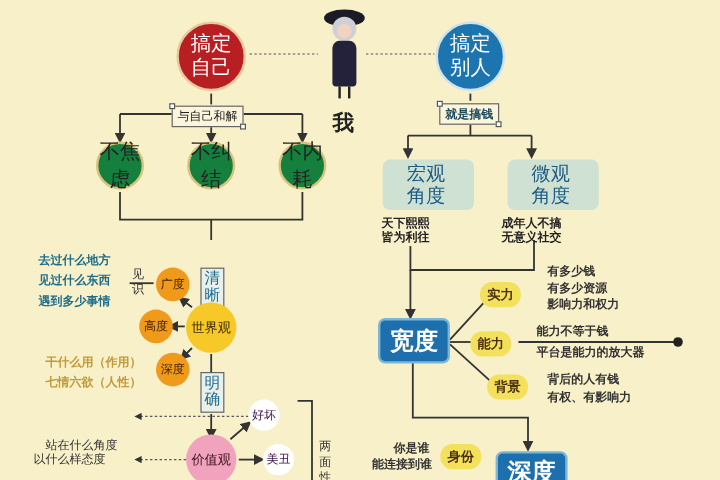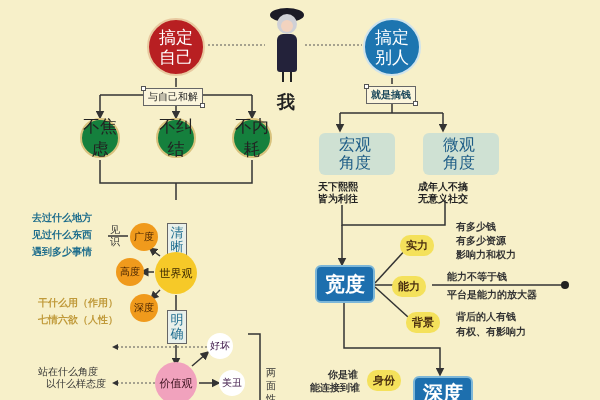--- a/index.html
+++ b/index.html
@@ -133,21 +133,21 @@
 <div class="circle pinkc" style="left:155px;top:362px;">
     <span>价值观</span>
   </div>
 <div class="circle purplec" style="left:207px;top:333px;">
     <span>好坏</span>
   </div>
 <div class="circle purplec" style="left:219px;top:370px;">
     <span>美丑</span>
   </div>
 <div class="txt dark-txt" style="left:38px;top:341px;margin-top:24px;">站在什么角度</div>
-<div class="txt dark-txt" style="left:46px;top:377px;">以什么样态度</div>
+<div class="txt dark-txt" style="left:28px;top:377px;">以什么样态度</div>
 <div class="txt dark-txt" style="left:266px;top:366px;width:12px;white-space:normal;line-height:13px;">两面性</div>
 
 <div class="circle big-blue">
   <span style="width:40px;display:block;">搞定别人</span>
 </div>
 <div class="labelbox" style="left:366px;top:86px;font-weight:bold;color:#1d4a5c;">就是搞钱</div>
 
 <div class="tealbox" style="left:319px;top:133px;width:36px;">宏观角度</div>
 <div class="tealbox" style="left:423px;top:133px;width:36px;">微观角度</div>
 

